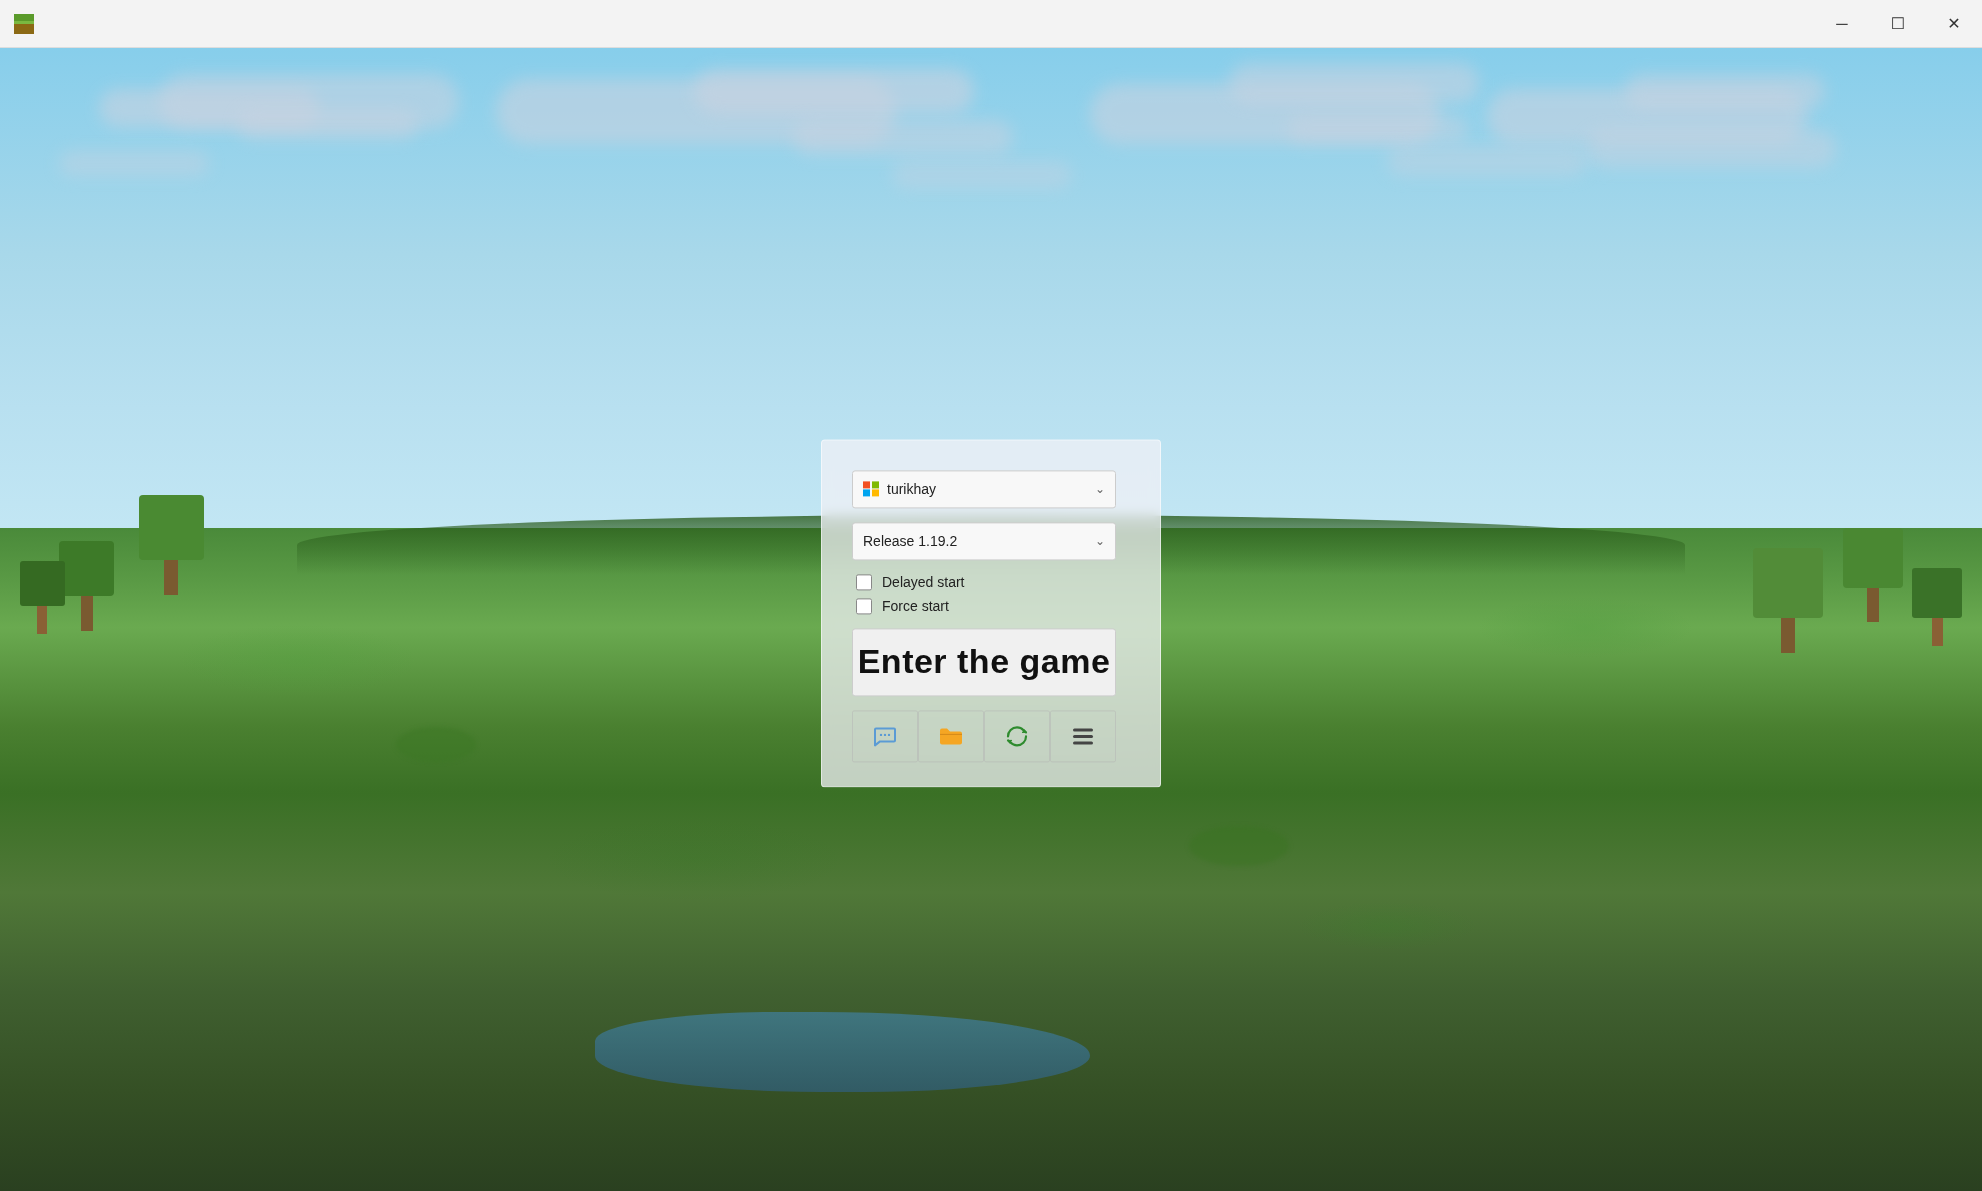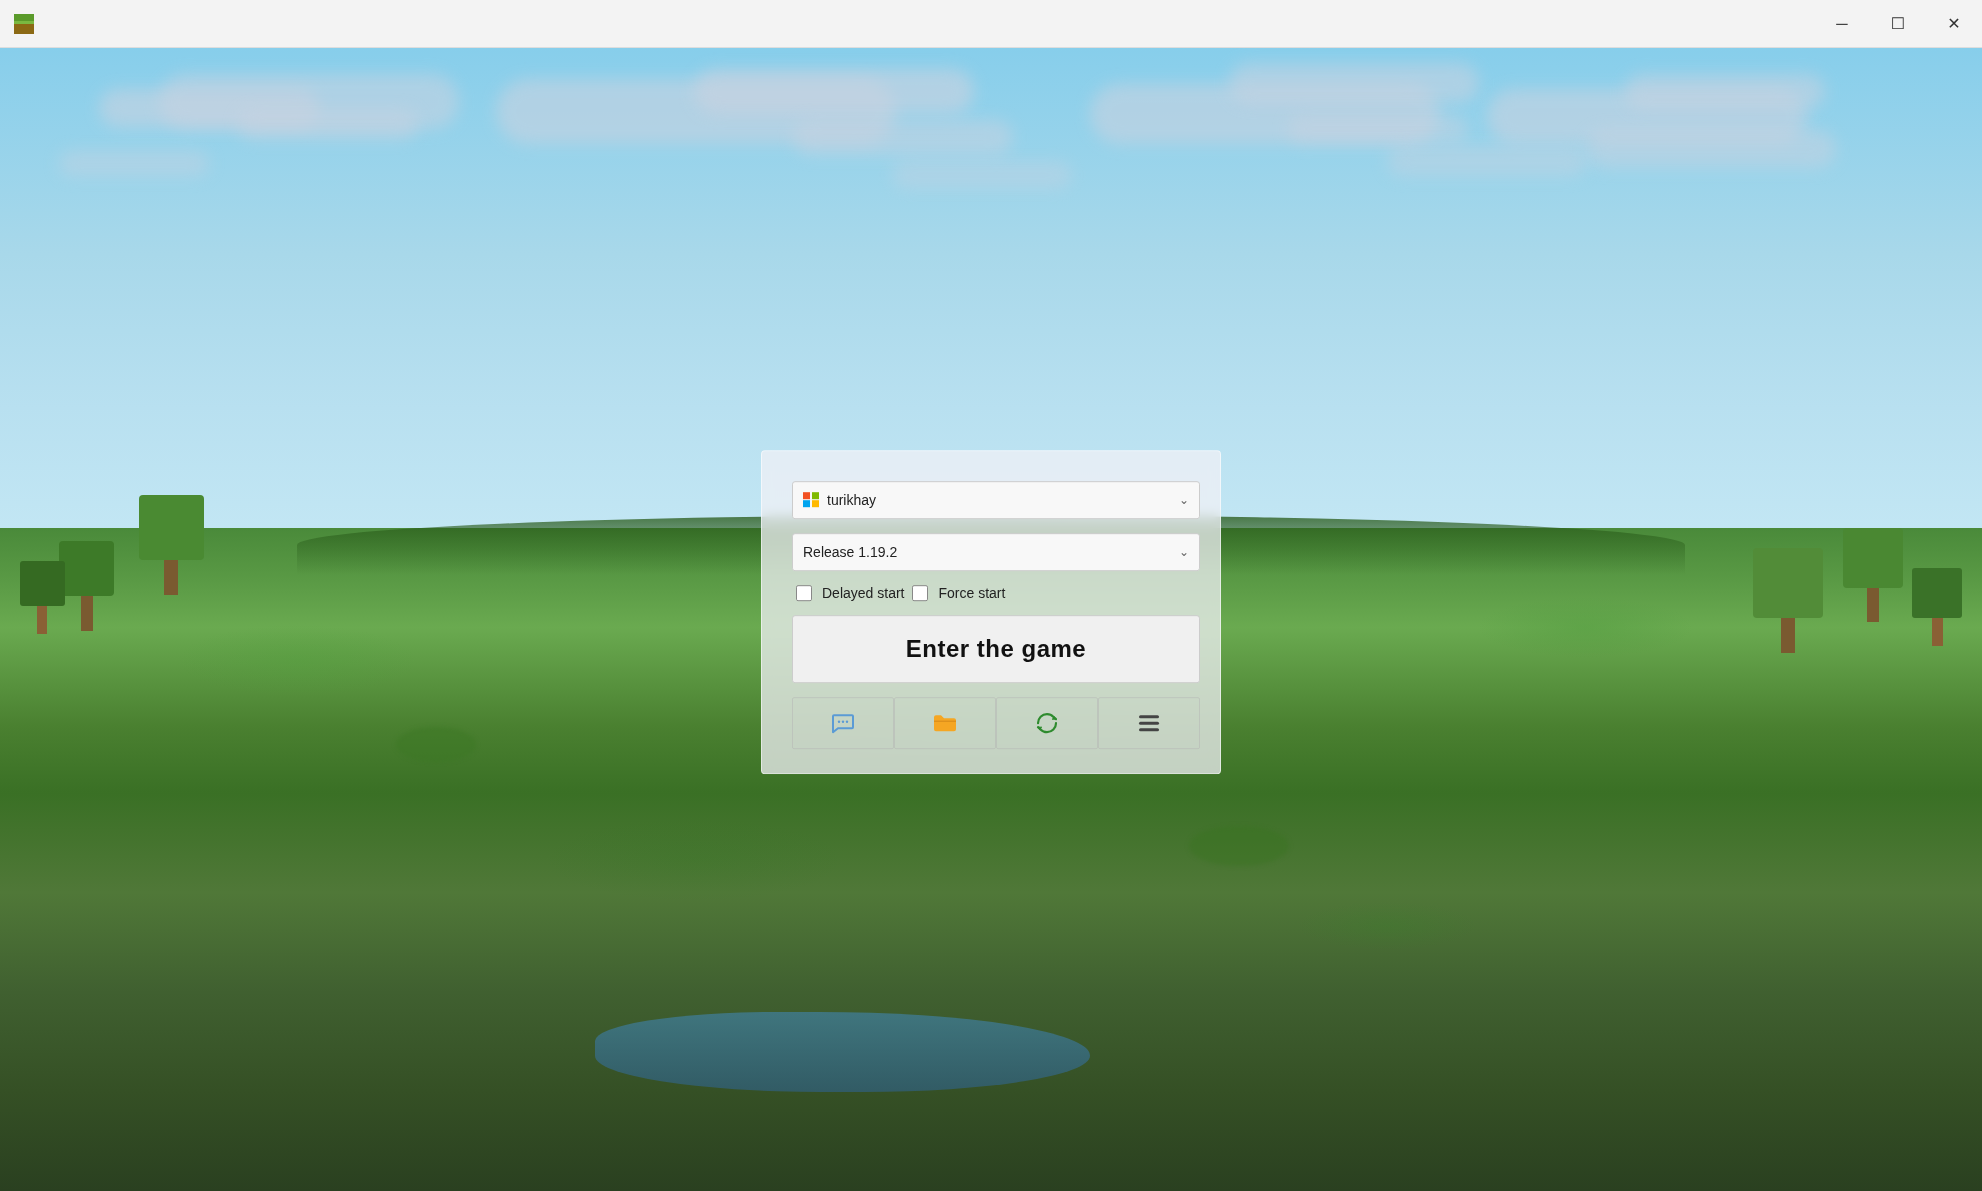--- a/index.html
+++ b/index.html
@@ -116,26 +116,26 @@
       border-radius: 40% 60% 50% 50%;
       opacity: 0.7;
     }
 
     
     .launcher-panel {
       position: absolute;
       top: 50%;
       left: 50%;
       transform: translate(-50%, -45%);
-      width: 460px;
+      width: 340px;
       background: rgba(240, 240, 245, 0.75);
       backdrop-filter: blur(6px);
       border: 1px solid rgba(255,255,255,0.5);
       border-radius: 4px;
-      padding: 30px 20px 24px 30px;
+      padding: 30px 44px 24px 30px;
       display: flex;
       flex-direction: column;
       gap: 14px;
     }
 
     
     .dropdown {
       position: relative;
       width: 100%;
     }
@@ -165,21 +165,21 @@
       top: 50%;
       transform: translateY(-50%);
       color: #666;
       font-size: 12px;
       pointer-events: none;
     }
 
     
     .checkboxes {
       display: flex;
-      flex-direction: row;
+      flex-direction: column;
       gap: 8px;
       padding-left: 4px;
     }
     .checkbox-row {
       display: flex;
       align-items: center;
       gap: 10px;
       font-size: 14px;
       color: #222;
       cursor: pointer;
@@ -193,21 +193,21 @@
       flex-shrink: 0;
     }
 
     
     .enter-btn {
       width: 100%;
       height: 68px;
       background: #f0f0f0;
       border: 1px solid #ccc;
       border-radius: 3px;
-      font-size: 24px;
+      font-size: 34px;
       font-weight: 700;
       color: #111;
       cursor: pointer;
       letter-spacing: 0.5px;
     }
 
     
     .toolbar {
       display: flex;
       gap: 0;

